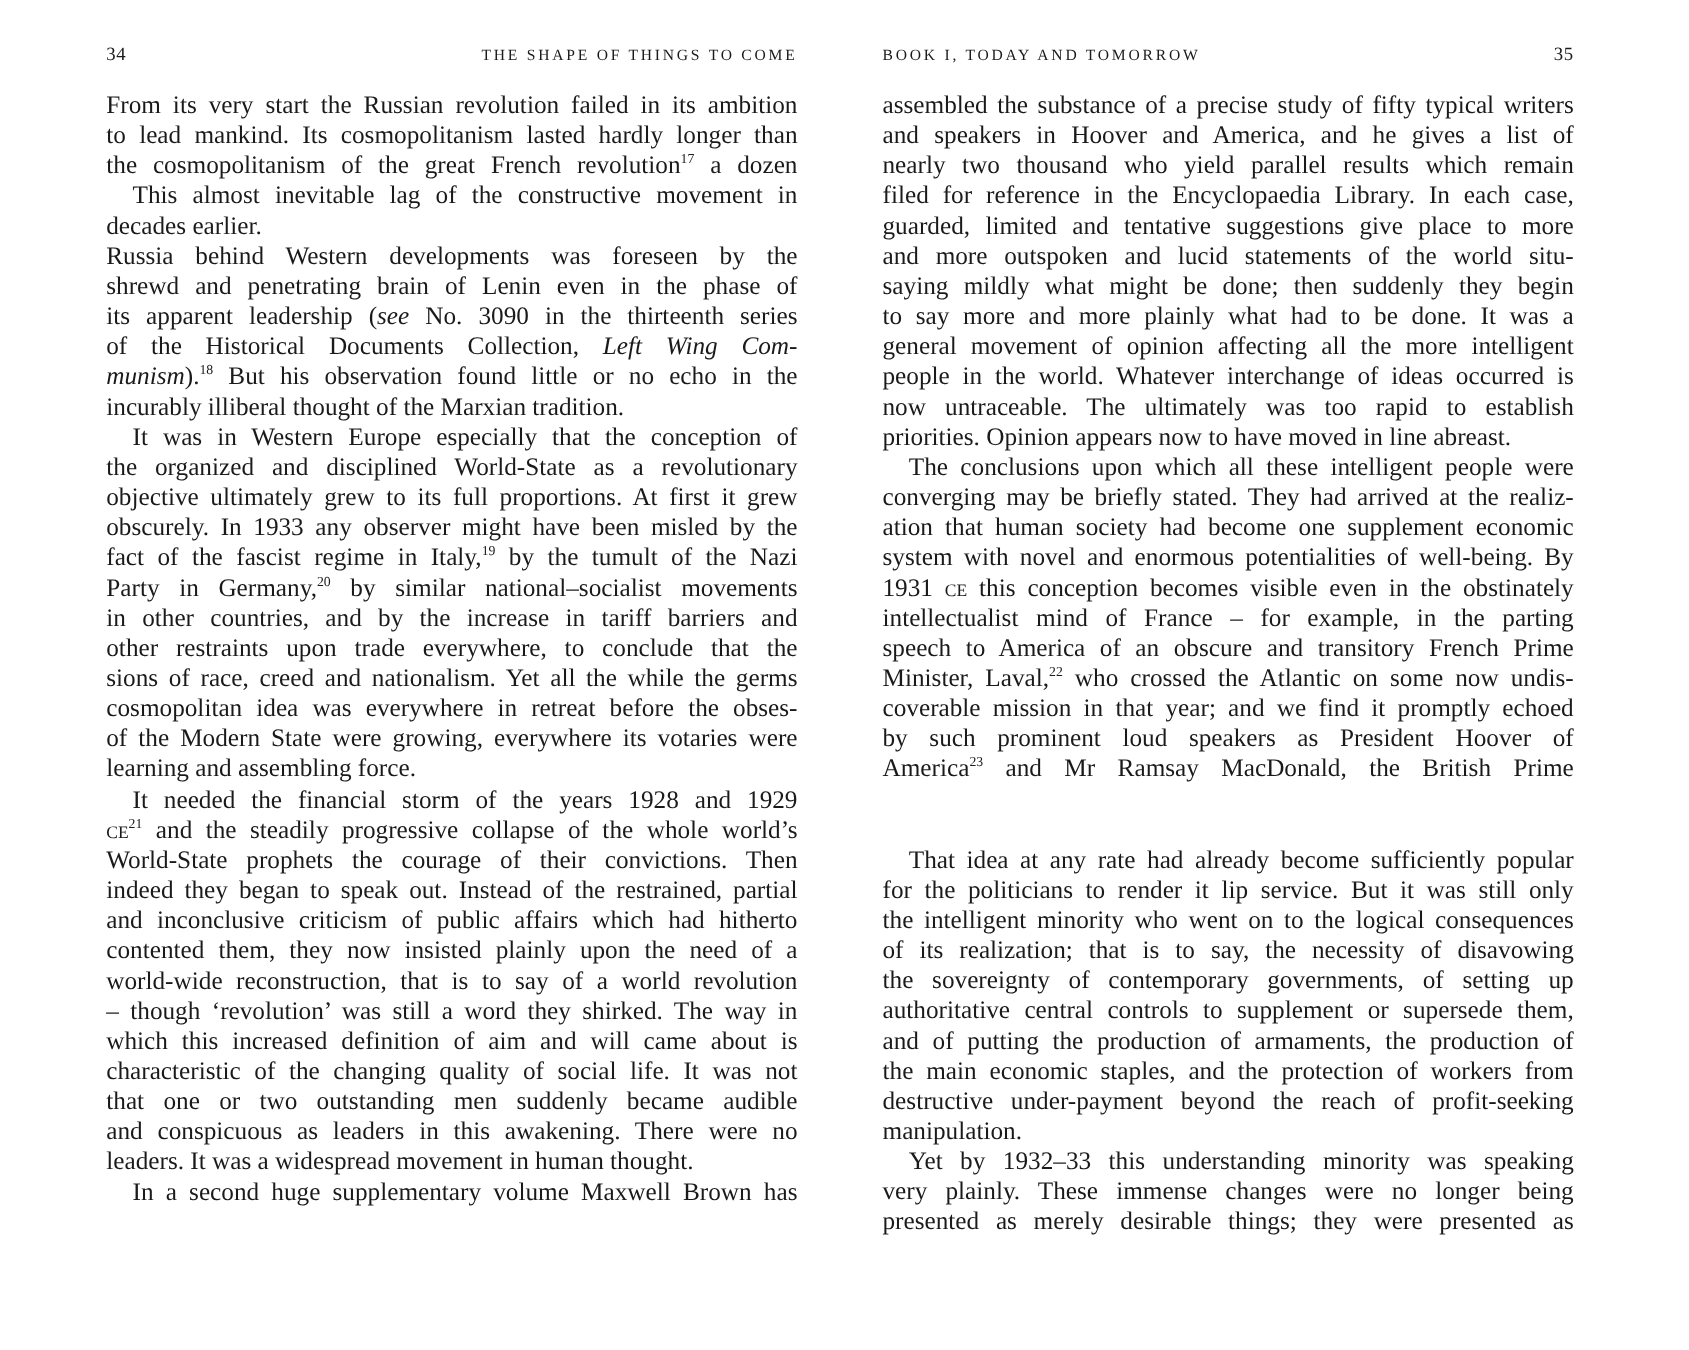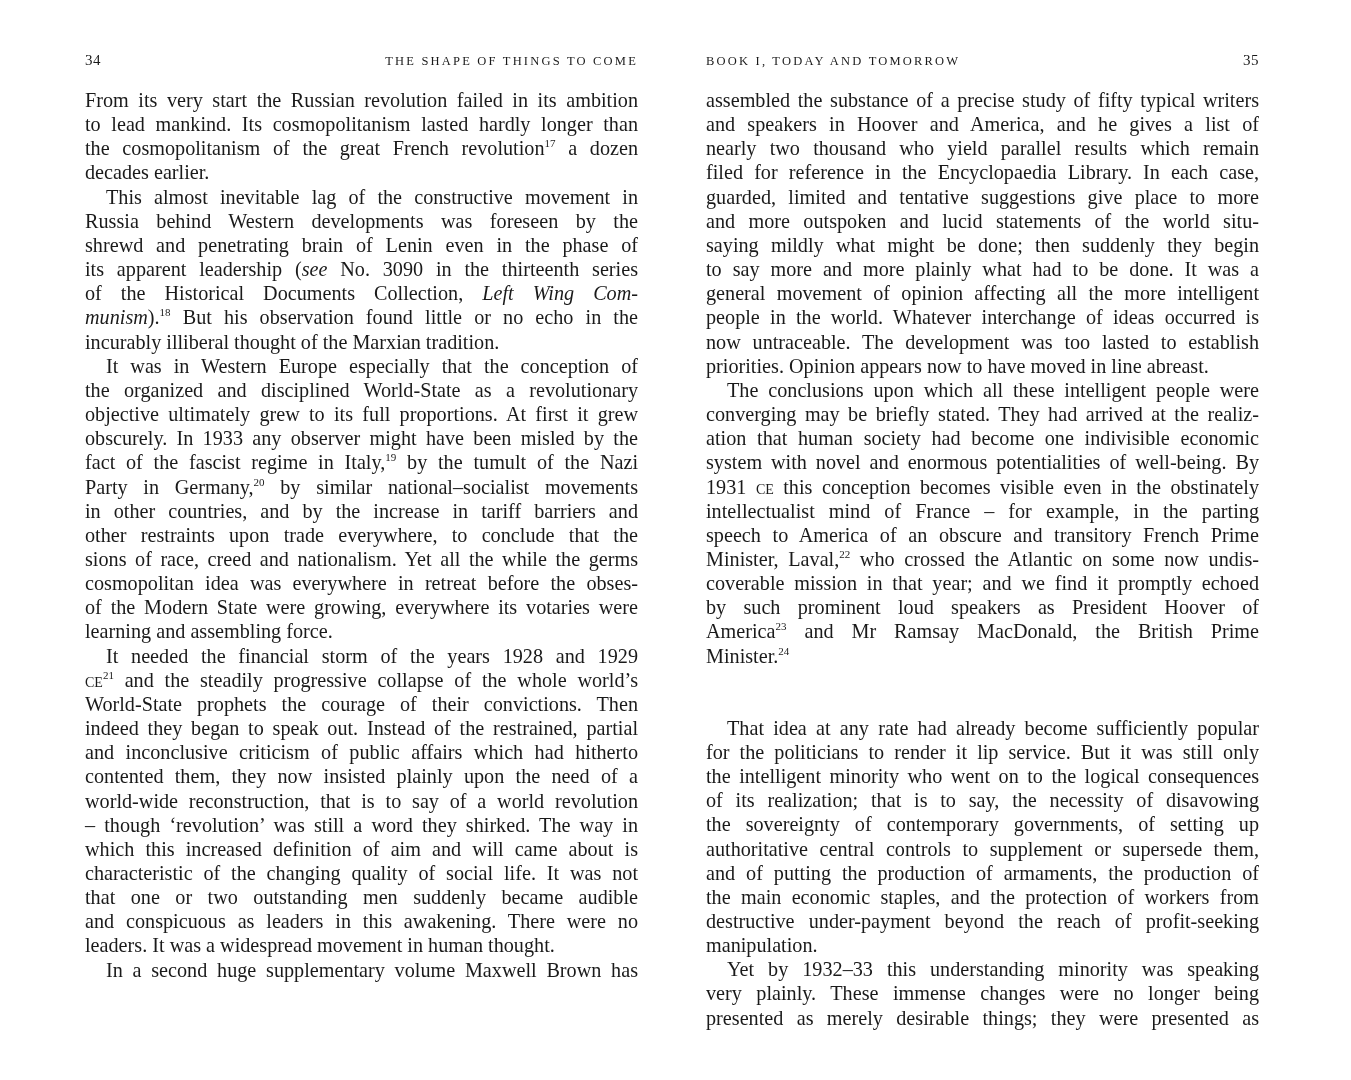--- a/index.html
+++ b/index.html
@@ -1,18 +1,18 @@
 <!DOCTYPE html>
 <html><head>
   <meta charset="utf-8">
   <style>
     html, body { margin: 0; padding: 0; background: #ffffff; }
     body { width: 1351px; height: 1080px; position: relative; overflow: hidden;
            font-family: "Liberation Serif", "DejaVu Serif", serif; color: #1a1a1a; }
-    .page { position: absolute; top: 52px; width: 553px; }
+    .page { position: absolute; top: 36px; width: 553px; }
     .page.left { left: 85px; }
     .page.right { left: 706px; }
     .running-head { display: flex; justify-content: space-between; align-items: baseline;
                     height: 22px; margin-bottom: 14px; }
     .folio { font-size: 15px; letter-spacing: 0.5px; }
     .head-title { font-size: 12.5px; letter-spacing: 2.2px; text-transform: uppercase; }
     .text { font-size: 20.2px; line-height: 24.15px; text-align: justify; }
     .line { display: block; text-align: justify; text-align-last: justify; white-space: nowrap; }
     .line.last { text-align-last: left; }
     sup { font-size: 11px; line-height: 0; vertical-align: 8px; }
@@ -24,22 +24,22 @@
 
 <div class="page left">
   <div class="running-head">
     <span class="folio">34</span>
     <span class="head-title">THE SHAPE OF THINGS TO COME</span>
   </div>
   <div class="text">
       <span class="line">From its very start the Russian revolution failed in its ambition</span>
       <span class="line">to lead mankind. Its cosmopolitanism lasted hardly longer than</span>
       <span class="line">the cosmopolitanism of the great French revolution<sup>17</sup> a dozen</span>
+      <span class="line" style="padding-left: 21px;">This almost inevitable lag of the constructive movement in</span>
       <span class="line last">decades earlier.</span>
-      <span class="line" style="padding-left: 21px;">This almost inevitable lag of the constructive movement in</span>
       <span class="line">Russia behind Western developments was foreseen by the</span>
       <span class="line">shrewd and penetrating brain of Lenin even in the phase of</span>
       <span class="line">its apparent leadership (<em>see</em> No. 3090 in the thirteenth series</span>
       <span class="line">of the Historical Documents Collection, <em>Left Wing Com-</em></span>
       <span class="line"><em>munism</em>).<sup>18</sup> But his observation found little or no echo in the</span>
       <span class="line last">incurably illiberal thought of the Marxian tradition.</span>
       <span class="line" style="padding-left: 21px;">It was in Western Europe especially that the conception of</span>
       <span class="line">the organized and disciplined World-State as a revolutionary</span>
       <span class="line">objective ultimately grew to its full proportions. At first it grew</span>
       <span class="line">obscurely. In 1933 any observer might have been misled by the</span>
@@ -77,34 +77,33 @@
       <span class="line">assembled the substance of a precise study of fifty typical writers</span>
       <span class="line">and speakers in Hoover and America, and he gives a list of</span>
       <span class="line">nearly two thousand who yield parallel results which remain</span>
       <span class="line">filed for reference in the Encyclopaedia Library. In each case,</span>
       <span class="line">guarded, limited and tentative suggestions give place to more</span>
       <span class="line">and more outspoken and lucid statements of the world situ-</span>
       <span class="line">saying mildly what might be done; then suddenly they begin</span>
       <span class="line">to say more and more plainly what had to be done. It was a</span>
       <span class="line">general movement of opinion affecting all the more intelligent</span>
       <span class="line">people in the world. Whatever interchange of ideas occurred is</span>
-      <span class="line">now untraceable. The development was too lasted to establish</span>
+      <span class="line">now untraceable. The ultimately was too rapid to establish</span>
       <span class="line last">priorities. Opinion appears now to have moved in line abreast.</span>
       <span class="line" style="padding-left: 21px;">The conclusions upon which all these intelligent people were</span>
       <span class="line">converging may be briefly stated. They had arrived at the realiz-</span>
-      <span class="line">ation that human society had become one indivisible economic</span>
+      <span class="line">ation that human society had become one supplement economic</span>
       <span class="line">system with novel and enormous potentialities of well-being. By</span>
       <span class="line">1931 <span class="sc">ce</span> this conception becomes visible even in the obstinately</span>
       <span class="line">intellectualist mind of France – for example, in the parting</span>
       <span class="line">speech to America of an obscure and transitory French Prime</span>
       <span class="line">Minister, Laval,<sup>22</sup> who crossed the Atlantic on some now undis-</span>
       <span class="line">coverable mission in that year; and we find it promptly echoed</span>
       <span class="line">by such prominent loud speakers as President Hoover of</span>
       <span class="line">America<sup>23</sup> and Mr Ramsay MacDonald, the British Prime</span>
-      <span class="line last">Minister.<sup>24</sup></span>
       <span class="line" style="padding-left: 21px; margin-top: 48px;">That idea at any rate had already become sufficiently popular</span>
       <span class="line">for the politicians to render it lip service. But it was still only</span>
       <span class="line">the intelligent minority who went on to the logical consequences</span>
       <span class="line">of its realization; that is to say, the necessity of disavowing</span>
       <span class="line">the sovereignty of contemporary governments, of setting up</span>
       <span class="line">authoritative central controls to supplement or supersede them,</span>
       <span class="line">and of putting the production of armaments, the production of</span>
       <span class="line">the main economic staples, and the protection of workers from</span>
       <span class="line">destructive under-payment beyond the reach of profit-seeking</span>
       <span class="line last">manipulation.</span>

